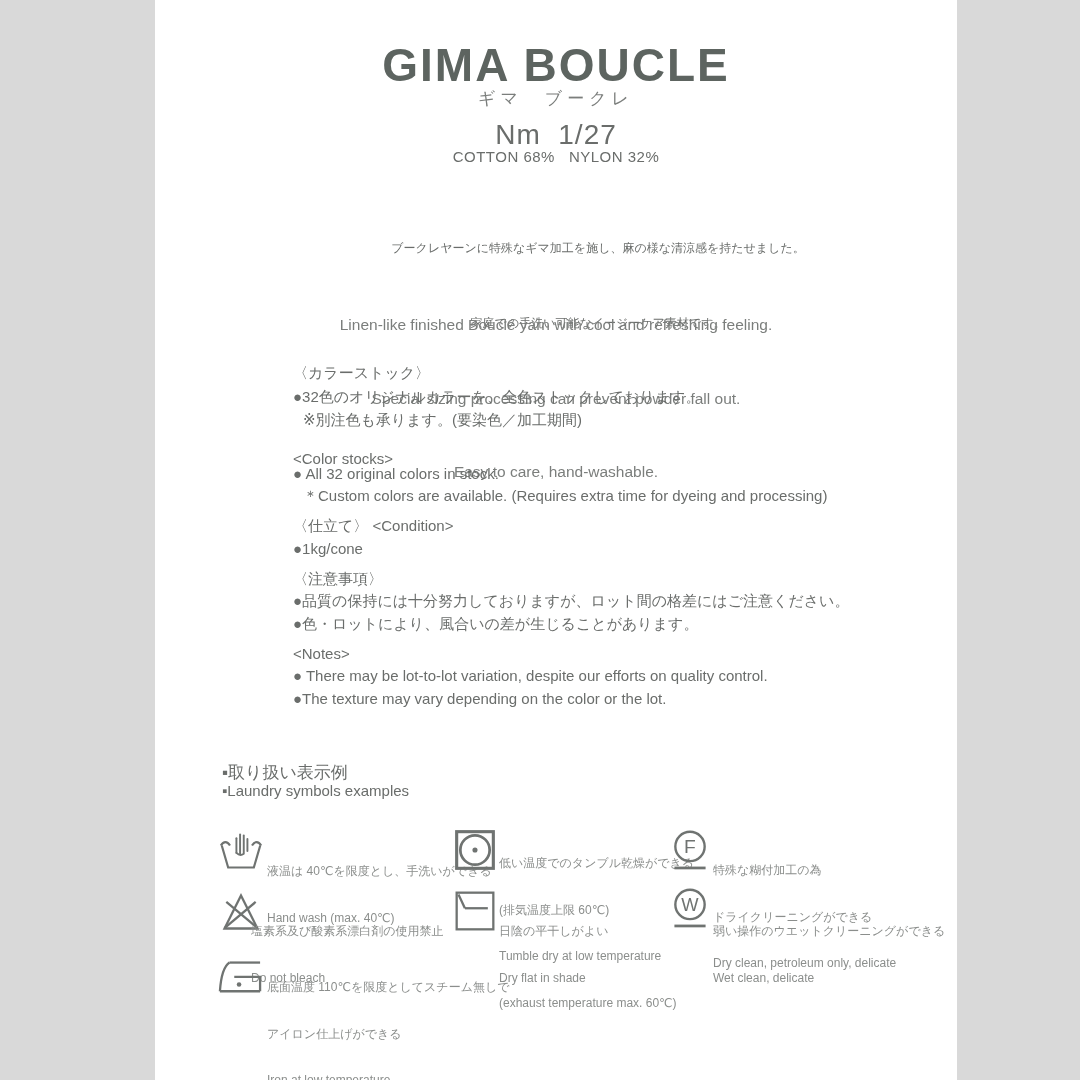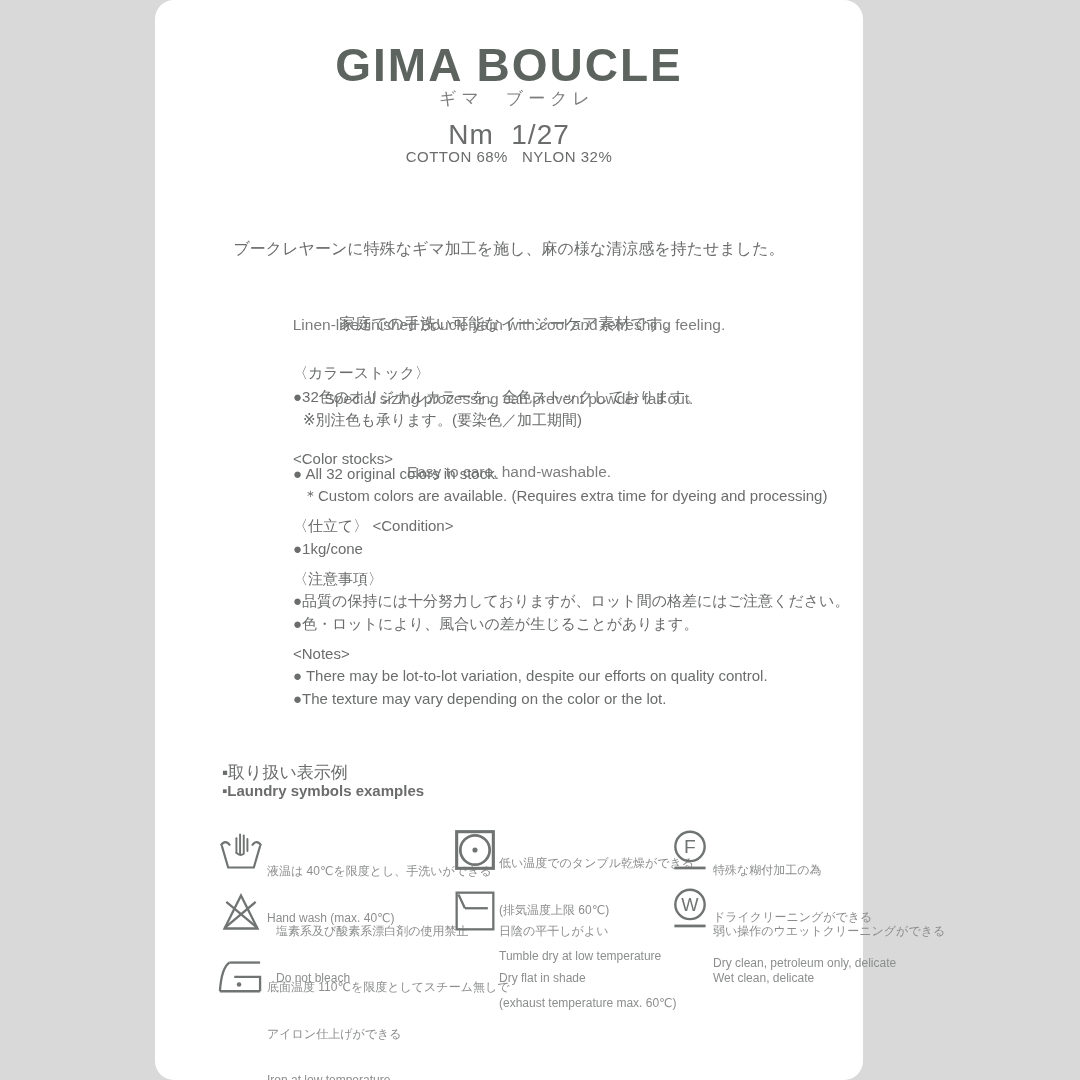--- a/index.html
+++ b/index.html
@@ -3,33 +3,32 @@
 <meta charset="utf-8">
 <style>
   html,body { margin:0; padding:0; }
   body {
     width:1080px; height:1080px; position:relative;
     background: var(--background, #d9d9d9);
     font-family: "Liberation Sans", "DejaVu Sans", sans-serif;
     overflow:hidden;
   }
   .page {
-    position:absolute; left:155px; top:0; width:708px; height:1080px;
+    position:absolute; left:155px; top:0; width:802px; height:1080px;
     background: var(--page, #ffffff);
-    border-radius: 19px;
   }
   .center { position:absolute; left:0; width:100%; text-align:center; white-space:pre; }
   .title {
     top:38px; font-size:46px; font-weight:bold; letter-spacing:2px;
     color: var(--title-text, #5d6460); margin:0;
   }
-  .kana  { top:87px;  font-size:17px; letter-spacing:5px; color: var(--subtle-text, #7b7e7c); padding-left: 8px; }
+  .kana  { top:87px;  font-size:17px; letter-spacing:5px; color: var(--subtle-text, #7b7e7c); }
   .nm    { top:119px; font-size:28px; letter-spacing:1px; color: var(--body-text, #6a6d6b); }
   .comp  { top:148px; font-size:15px; letter-spacing:0.5px; color: var(--body-text, #6a6d6b); }
-  .desc-jp { top:186px; font-size:16px; line-height:25px; color: var(--body-text, #6a6d6b); }
+  .desc-jp { top:186px; font-size:12px; line-height:25px; color: var(--body-text, #6a6d6b); margin-left: 42px; }
   .desc-en { top:264px; font-size:15.5px; line-height:24.5px; color: var(--subtle-text, #7b7e7c); }
   .ln { position:absolute; font-size:15px; color: var(--body-text, #6a6d6b); white-space:pre; }
   .ln-sm { font-size:17px; }
   .litem-text {
     position:absolute; font-size:12px; line-height:15.5px;
     color: var(--laundry-text, #8b8e8c); white-space:pre;
   }
   .licon { position:absolute; color: var(--icon-stroke, #6f7371); }
   .licon svg { display:block; }
 </style>
@@ -64,21 +63,21 @@
   <div class="ln" style="left:138px; top:540px;">●1kg/cone</div>
 
   <div class="ln" style="left:138px; top:570px;">〈注意事項〉</div>
   <div class="ln" style="left:138px; top:592px;">●品質の保持には十分努力しておりますが、ロット間の格差にはご注意ください。</div>
   <div class="ln" style="left:138px; top:615px;">●色・ロットにより、風合いの差が生じることがあります。</div>
   <div class="ln" style="left:138px; top:645px;">&lt;Notes&gt;</div>
   <div class="ln" style="left:138px; top:667px;">● There may be lot-to-lot variation, despite our efforts on quality control.</div>
   <div class="ln" style="left:138px; top:690px;">●The texture may vary depending on the color or the lot.</div>
 
   <div class="ln ln-sm" style="left:67px; top:761px;">▪取り扱い表示例</div>
-  <div class="ln" style="left:67px; top:782px;font-weight:bold;">▪Laundry symbols examples</div>
+  <div class="ln" style="left:67px; top:782px;">▪Laundry symbols examples</div>
 
   <div class="licon" style="left:64px; top:829px;">
     <svg width="44" height="44" viewBox="0 0 48 48" fill="none" stroke="currentColor" stroke-width="2.4">
       <path d="M3,18 L10,42 L38,42 L45,18"></path>
       <path d="M2,18 c3,-5 7,-5 10,0"></path>
       <path d="M36,18 c3,-5 7,-5 10,0"></path>
       <g stroke-width="2.1" stroke-linecap="round">
         <path d="M19,26 V10"></path>
           <path d="M23,27 V6"></path>
           <path d="M27,26 V7"></path>
@@ -119,21 +118,21 @@
     <div>Dry clean, petroleum only, delicate</div>
   </div>
 
   <div class="licon" style="left:64px; top:890px;">
     <svg width="44" height="44" viewBox="0 0 48 48" fill="none" stroke="currentColor" stroke-width="2.5">
       <path d="M24,6 L6,42 L42,42 Z"></path>
       <line x1="8" y1="13" x2="42" y2="41.5"></line>
       <line x1="40" y1="13" x2="6" y2="41.5"></line>
     </svg>
   </div>
-  <div class="litem-text" style="left:121px; top:893px;">
+  <div class="litem-text" style="left:96px; top:893px;">
     <div>塩素系及び酸素系漂白剤の使用禁止</div>
     <div>Do not bleach</div>
   </div>
 
   <div class="licon" style="left:298px; top:889px;">
     <svg width="44" height="44" viewBox="0 0 48 48" fill="none" stroke="currentColor" stroke-width="2.5">
       <rect x="4" y="4" width="40" height="40"></rect>
       <line x1="13" y1="21" x2="38" y2="21"></line>
       <line x1="6" y1="6" x2="13" y2="21"></line>
     </svg>

